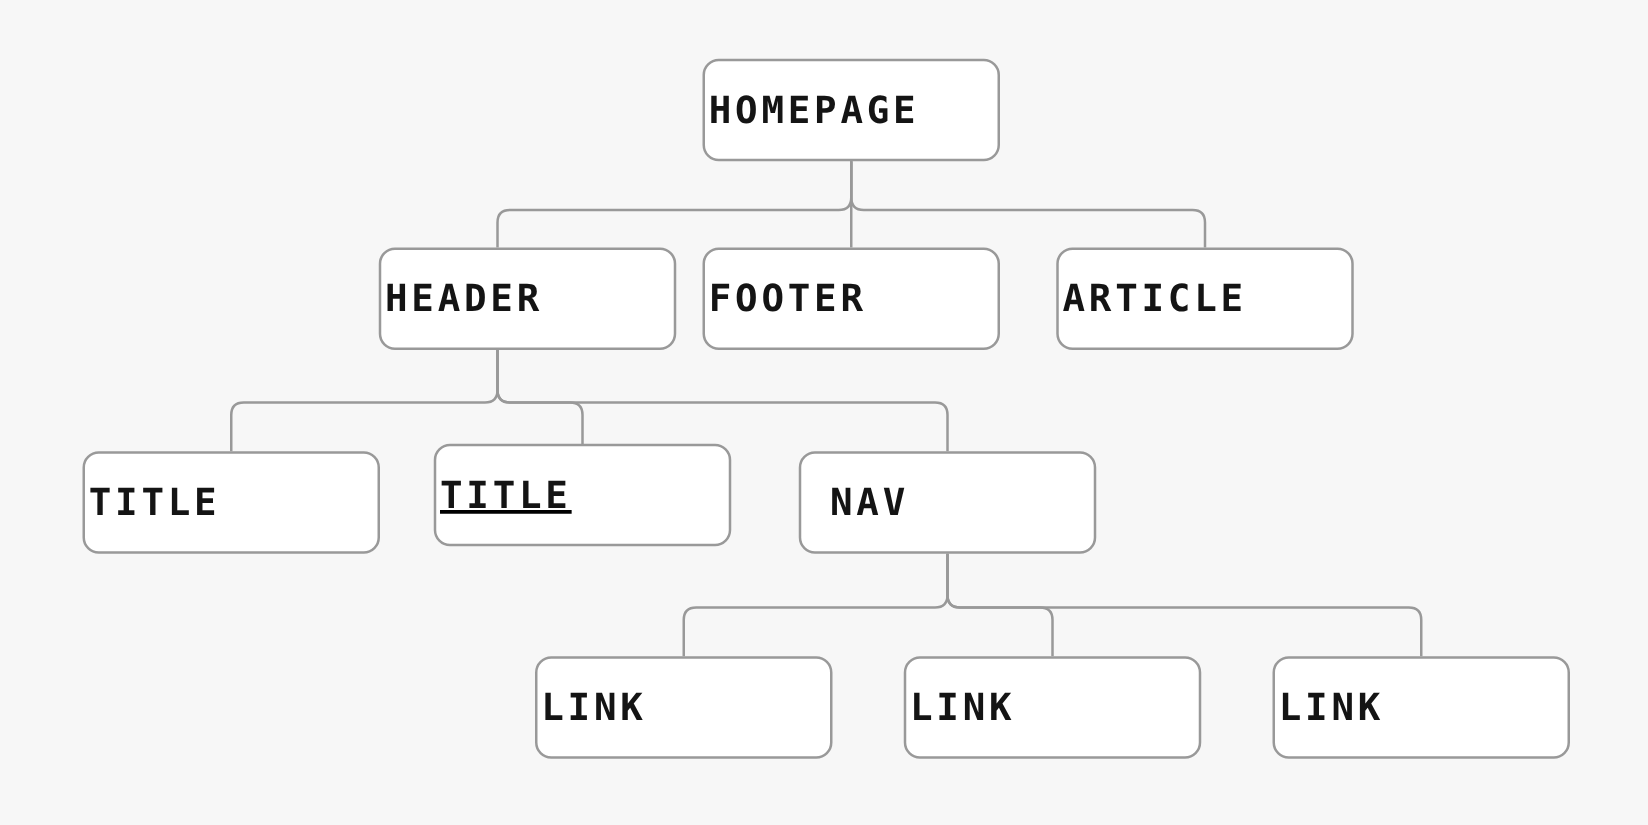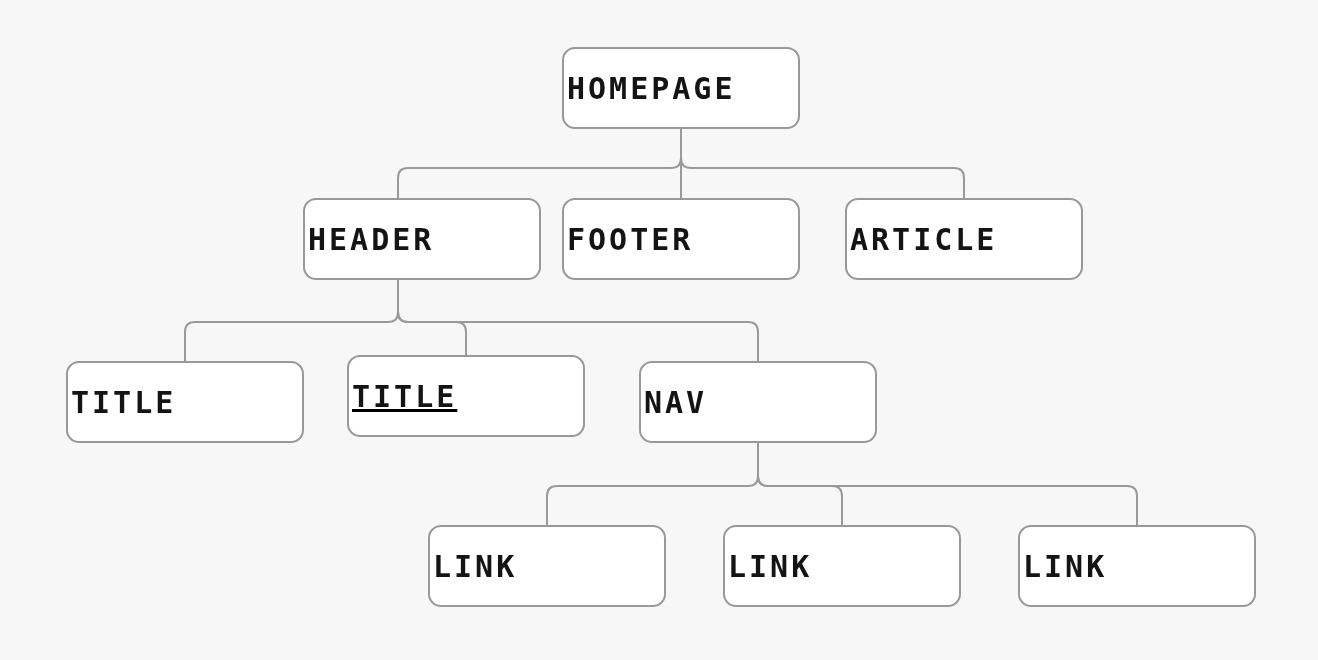--- a/index.html
+++ b/index.html
@@ -81,21 +81,21 @@
   </div>
 
   <div class="node" style="left:66px;  top:361px;">
     <span class="label">TITLE</span>
   </div>
 
   <div class="node" style="left:347px; top:355px;text-decoration:underline;">
     <span class="label">TITLE</span>
   </div>
 
-  <div class="node" style="left:639px; top:361px;">
+  <div class="node" style="left:639px; top:361px;padding-left:20px;">
     <span class="label">NAV</span>
   </div>
 
   <div class="node" style="left:428px; top:525px;">
     <span class="label">LINK</span>
   </div>
 
   <div class="node" style="left:723px; top:525px;">
     <span class="label">LINK</span>
   </div>

